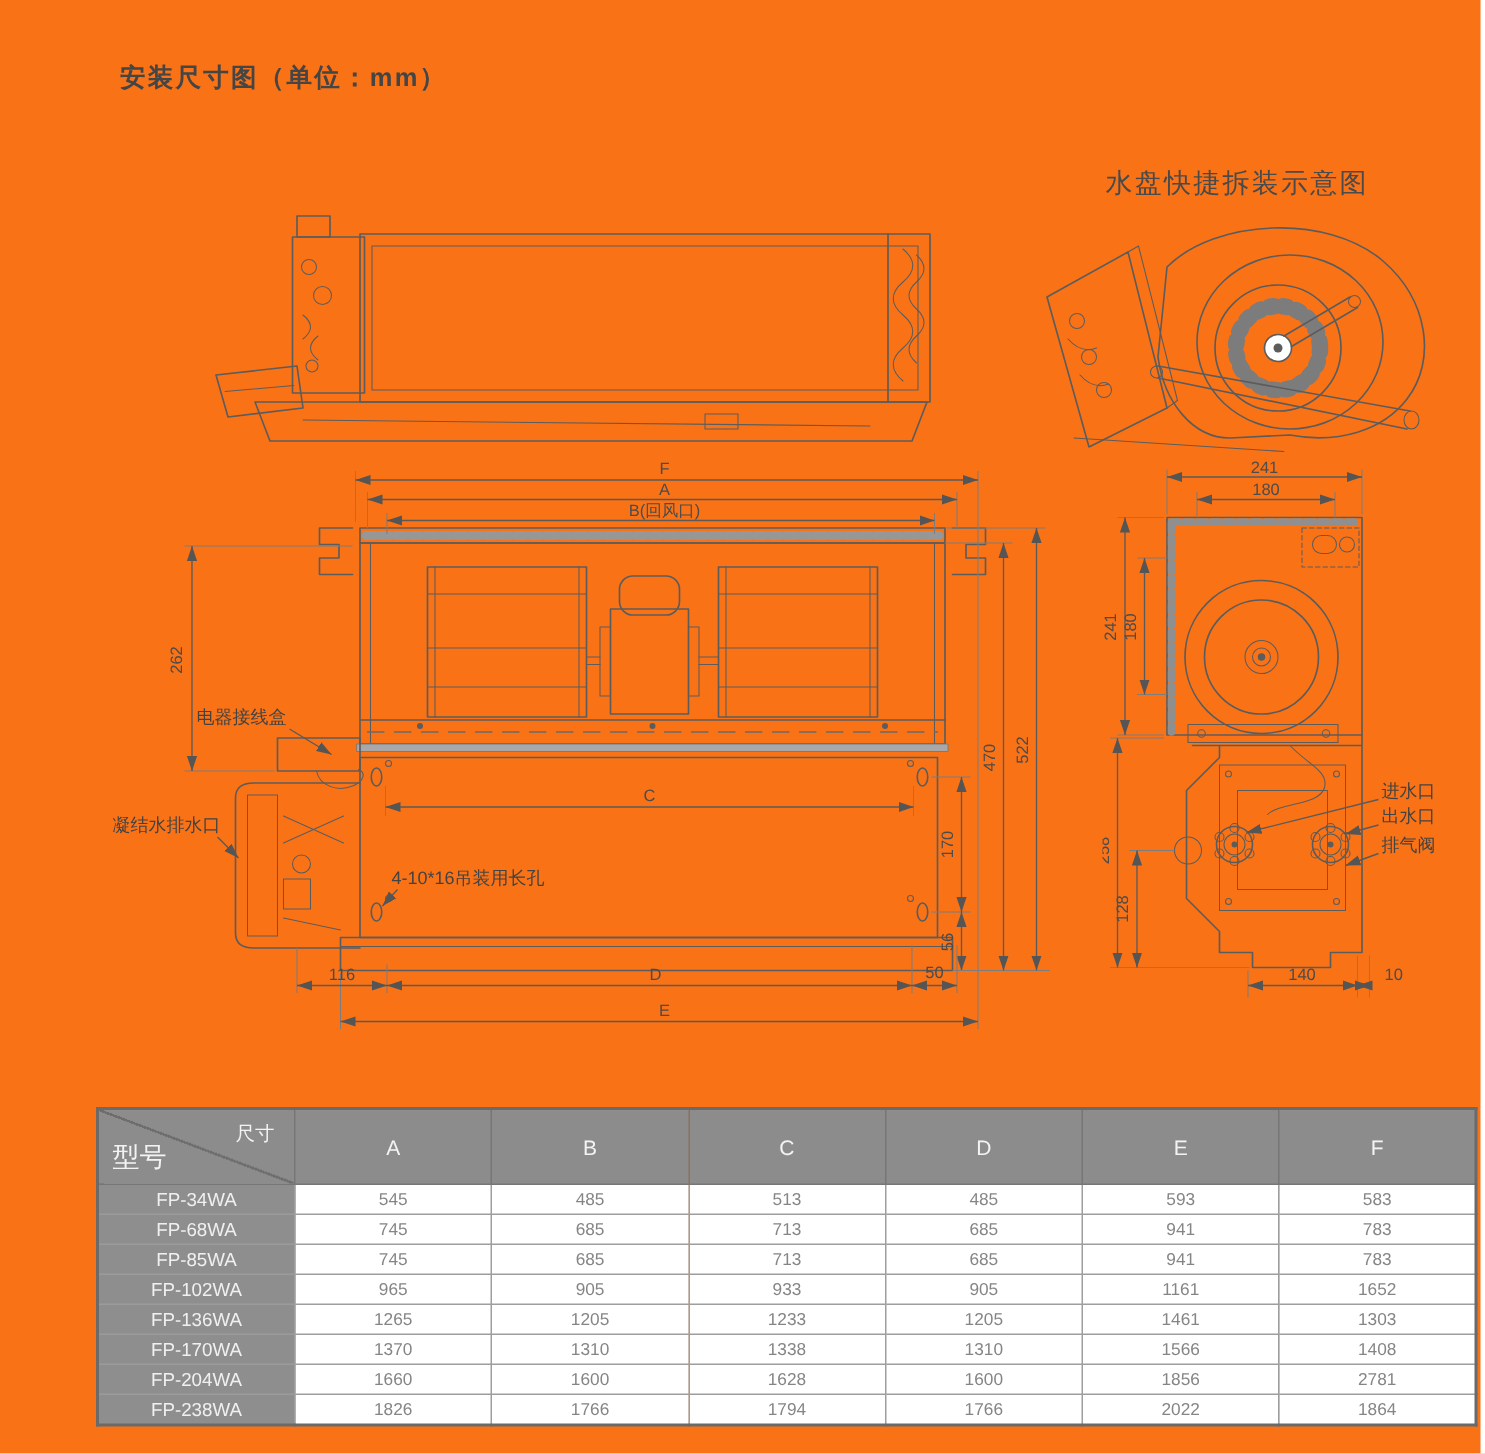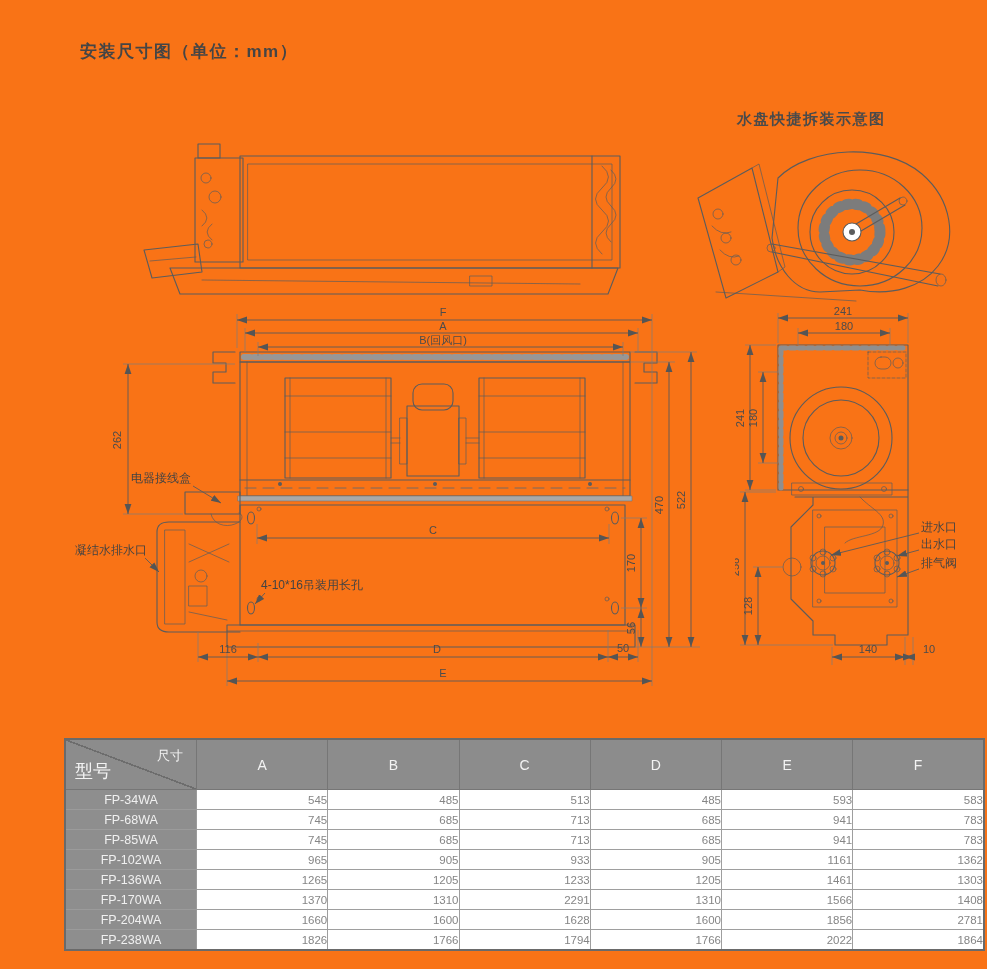--- a/index.html
+++ b/index.html
@@ -1,20 +1,20 @@
 <!DOCTYPE html>
 <html><head>
 <meta charset="utf-8">
 <style>
   html,body{margin:0;padding:0;background:#fff;}
   #canvas{position:relative;width:987px;height:969px;background:#f97316;overflow:hidden;
           font-family:"Liberation Sans",sans-serif;}
   .abs{position:absolute;}
   #main-title{left:80px;top:40px;font-size:17px;font-weight:bold;color:#454545;letter-spacing:1.5px;}
-  #sub-title{left:737px;top:110px;font-size:15px;font-weight:bold;color:#4a4a4a;letter-spacing:1.5px;}
+  #sub-title{left:737px;top:110px;font-size:18px;font-weight:normal;color:#4a4a4a;letter-spacing:1.5px;}
 
   
   .ol{fill:none;stroke:#5c5c5c;stroke-width:1.1;stroke-linejoin:round;stroke-linecap:round;}
   .thin{stroke-width:0.7;}
   .chain{stroke:#979797;stroke-width:6;stroke-dasharray:6 4;fill:none;}
   .flangedash{stroke:#8f8f8f;stroke-width:5;stroke-dasharray:5 4;fill:none;}
   .dashline{stroke:#6a6a6a;stroke-width:0.9;stroke-dasharray:11 7;fill:none;}
   .dim{stroke:#5a5a5a;stroke-width:0.9;fill:none;}
   .ext{stroke:#7d7d7d;stroke-width:0.7;fill:none;}
   .dimtxt{font-family:"Liberation Sans",sans-serif;font-size:11px;fill:#4c4c4c;}
@@ -31,21 +31,21 @@
              font-size:14px;font-weight:normal;height:49px;}
   #dim-table th.corner{width:130px;position:relative;
      background-color:#8c8c8c;
      background-image:linear-gradient(to top right,
         rgba(0,0,0,0) calc(50% - 0.8px), #6d6d6d calc(50% - 0.8px),
         #6d6d6d calc(50% + 0.8px), rgba(0,0,0,0) calc(50% + 0.8px));}
   #dim-table th.corner .c-top{position:absolute;top:7px;right:13px;font-size:13px;}
   #dim-table th.corner .c-bottom{position:absolute;bottom:6px;left:9px;font-size:18px;}
   #dim-table tbody th.model{background:#8e8e8e;color:#f0f0f0;font-weight:normal;
              font-size:12.5px;height:19px;border:1px solid #9b9b9b;margin-top:20px;}
-  #dim-table tbody td{background:#ffffff;color:#858585;font-size:11.5px;border:1px solid #9e9e9e;text-align:right;}
+  #dim-table tbody td{background:#ffffff;color:#858585;font-size:11.5px;border:1px solid #9e9e9e;}
 </style>
 </head>
 <body>
 
 <div id="canvas">
 
   <div id="main-title" class="abs">安装尺寸图（单位：mm）</div>
   <div id="sub-title" class="abs">水盘快捷拆装示意图</div>
 
   <svg class="abs" style="left:140px;top:140px" width="530" height="165" viewBox="0 0 530 165">
@@ -383,36 +383,36 @@
           <td>941</td>
           <td>783</td>
         </tr>
         <tr>
           <th class="model">FP-102WA</th>
           <td>965</td>
           <td>905</td>
           <td>933</td>
           <td>905</td>
           <td>1161</td>
-          <td>1362</td>
+          <td>1652</td>
         </tr>
         <tr>
           <th class="model">FP-136WA</th>
           <td>1265</td>
           <td>1205</td>
           <td>1233</td>
           <td>1205</td>
           <td>1461</td>
           <td>1303</td>
         </tr>
         <tr>
           <th class="model">FP-170WA</th>
           <td>1370</td>
           <td>1310</td>
-          <td>2291</td>
+          <td>1338</td>
           <td>1310</td>
           <td>1566</td>
           <td>1408</td>
         </tr>
         <tr>
           <th class="model">FP-204WA</th>
           <td>1660</td>
           <td>1600</td>
           <td>1628</td>
           <td>1600</td>

